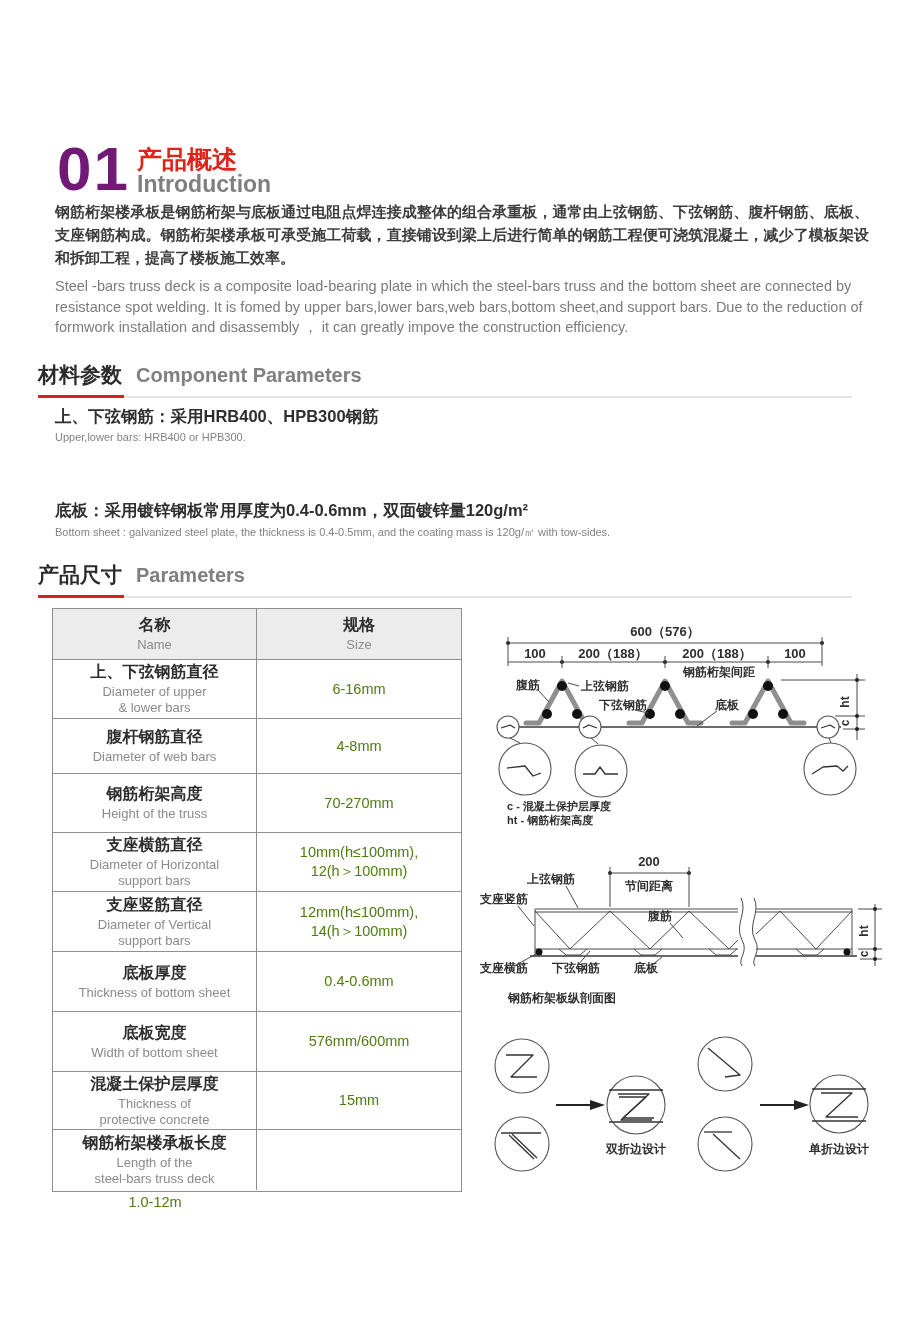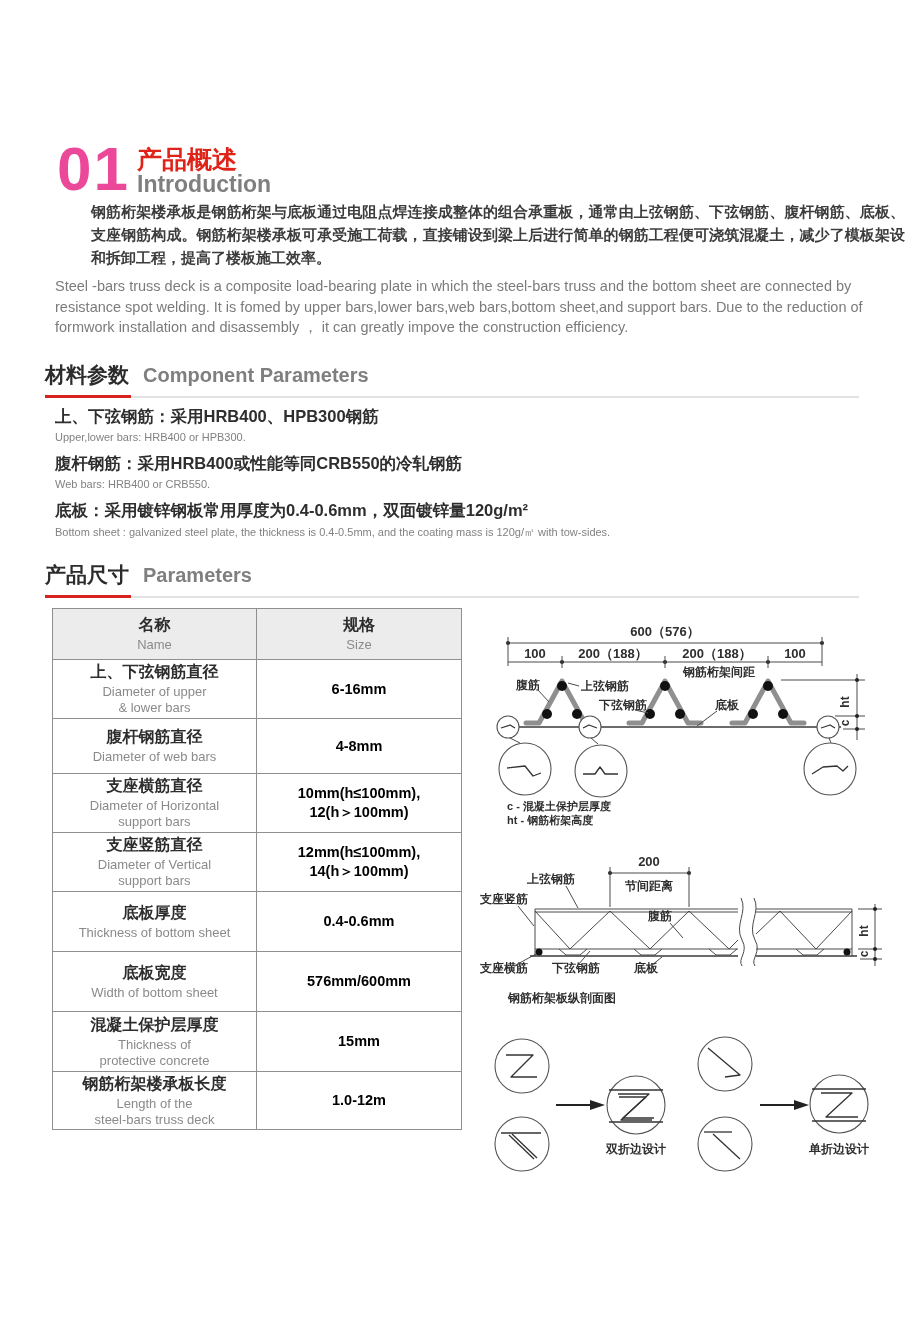--- a/index.html
+++ b/index.html
@@ -1,29 +1,29 @@
 <!DOCTYPE html>
 <html><head>
 <meta charset="utf-8">
 <style>
   html,body{margin:0;padding:0;background:#fff;}
   .page{position:relative;width:920px;height:1324px;background:#ffffff;overflow:hidden;
         font-family:"Liberation Sans","DejaVu Sans",sans-serif;color:#3e3e3e;}
 
   
   .intro-number{position:absolute;left:57px;top:138px;font-size:62px;font-weight:bold;
-                color:#ec4899;line-height:1;letter-spacing:2px;}
+                color:#701a75;line-height:1;letter-spacing:2px;}
   .intro-title-zh{position:absolute;left:137px;top:143px;font-size:25px;font-weight:bold;color:#df2318;}
   .intro-title-en{position:absolute;left:137px;top:171px;font-size:23px;font-weight:bold;color:#7f7f7f;}
   .intro-body-zh{position:absolute;left:55px;top:201px;width:814px;font-size:15px;font-weight:600;
-                 color:#3c3c3c;line-height:1.52;text-align:justify;margin-left:36px;}
+                 color:#3c3c3c;line-height:1.52;text-align:justify;}
   .intro-body-en{position:absolute;left:55px;top:276px;width:812px;font-size:14.5px;color:#7b7b7b;line-height:1.43;}
 
   
-  .sec-head{position:absolute;left:45px;width:814px;}
+  .sec-head{position:absolute;left:38px;width:814px;}
   .sec-head .zh{font-size:21px;font-weight:bold;color:#2b2b2b;display:inline-block;}
   .sec-head .en{font-size:20px;font-weight:bold;color:#7f7f7f;margin-left:14px;display:inline-block;}
   .sec-rule{height:2px;background:#e3e3e3;margin-top:7px;position:relative;}
   .sec-rule .red{position:absolute;left:0;top:-1px;height:3px;width:86px;background:#d7231d;}
   #sec-materials{top:361px;}
   #sec-params{top:561px;}
 
   
   .mat-item{position:absolute;left:55px;width:812px;}
   .mat-item .zh{font-size:16.5px;font-weight:bold;color:#2e2e2e;line-height:1.3;}
@@ -36,21 +36,21 @@
   .prow:first-child{border-top:none;background:#ececec;}
   .prow:nth-child(1){height:50px;} .prow:nth-child(2){height:59px;} .prow:nth-child(3){height:55px;}
   .prow:nth-child(4){height:59px;} .prow:nth-child(5){height:59px;} .prow:nth-child(6){height:60px;}
   .prow:nth-child(7){height:60px;} .prow:nth-child(8){height:60px;} .prow:nth-child(9){height:58px;}
   .prow:nth-child(10){height:62px;flex-direction:column;}
   .pc{width:50%;display:flex;flex-direction:column;justify-content:center;align-items:center;
       text-align:center;box-sizing:border-box;padding:3px 6px;}
   .pc.name{border-right:1px solid #8f8f8f;}
   .pc .zh{font-size:16px;font-weight:bold;color:#2d2d2d;line-height:1.25;}
   .pc .en{font-size:13px;color:#8a8a8a;line-height:1.22;white-space:pre-line;margin-top:2px;}
-  .pc .val{font-size:14.5px;font-weight:700;color:#000000;line-height:1.3;white-space:pre-line;}
+  .pc .val{font-size:14.5px;font-weight:400;color:#4d7c0f;line-height:1.3;white-space:pre-line;}
 
   
   .diag{position:absolute;}
   #diagram1{left:485px;top:616px;text-decoration:underline;}
   #diagram2{left:478px;top:850px;text-align:right;}
   #diagram3{left:478px;top:1032px;}
   svg{display:block;}
   svg text{font-family:"Liberation Sans","DejaVu Sans",sans-serif;fill:#2e2e2e;font-weight:bold;}
   .t12{font-size:12px;} .t13{font-size:13px;} .t11{font-size:11px;}
   .thin{stroke:#4a4a4a;stroke-width:1;fill:none;}
@@ -75,24 +75,20 @@
     <span class="zh">材料参数</span><span class="en">Component Parameters</span>
     <div class="sec-rule">
         <div class="red"></div>
       </div>
   </div>
 
   <div class="mat-item" id="mat-1">
     <div class="zh">上、下弦钢筋：采用HRB400、HPB300钢筋</div>
     <div class="en">Upper,lower bars: HRB400 or HPB300.</div>
   </div>
-  <div class="mat-item" id="mat-2">
-    <div class="zh">腹杆钢筋：采用HRB400或性能等同CRB550的冷轧钢筋</div>
-    <div class="en">Web bars: HRB400 or CRB550.</div>
-  </div>
   <div class="mat-item" id="mat-3">
     <div class="zh">底板：采用镀锌钢板常用厚度为0.4-0.6mm，双面镀锌量120g/m²</div>
     <div class="en">Bottom sheet : galvanized steel plate, the thickness is 0.4-0.5mm, and the coating mass is 120g/㎡ with tow-sides.</div>
   </div>
 
   <div class="sec-head" id="sec-params">
     <span class="zh">产品尺寸</span><span class="en">Parameters</span>
     <div class="sec-rule">
         <div class="red"></div>
       </div>
@@ -120,20 +116,29 @@
           <div class="val">6-16mm</div>
         </div>
     </div>
     <div class="prow">
       <div class="pc name">
         <div class="zh">腹杆钢筋直径</div>
         <div class="en">Diameter of web bars</div>
       </div>
       <div class="pc">
           <div class="val">4-8mm</div>
+        </div>
+    </div>
+    <div class="prow">
+      <div class="pc name">
+        <div class="zh">钢筋桁架高度</div>
+        <div class="en">Height of the truss</div>
+      </div>
+      <div class="pc">
+          <div class="val">70-270mm</div>
         </div>
     </div>
     <div class="prow">
       <div class="pc name">
         <div class="zh">支座横筋直径</div>
         <div class="en">Diameter of Horizontal
 support bars</div>
       </div>
       <div class="pc">
           <div class="val">10mm(h≤100mm),

